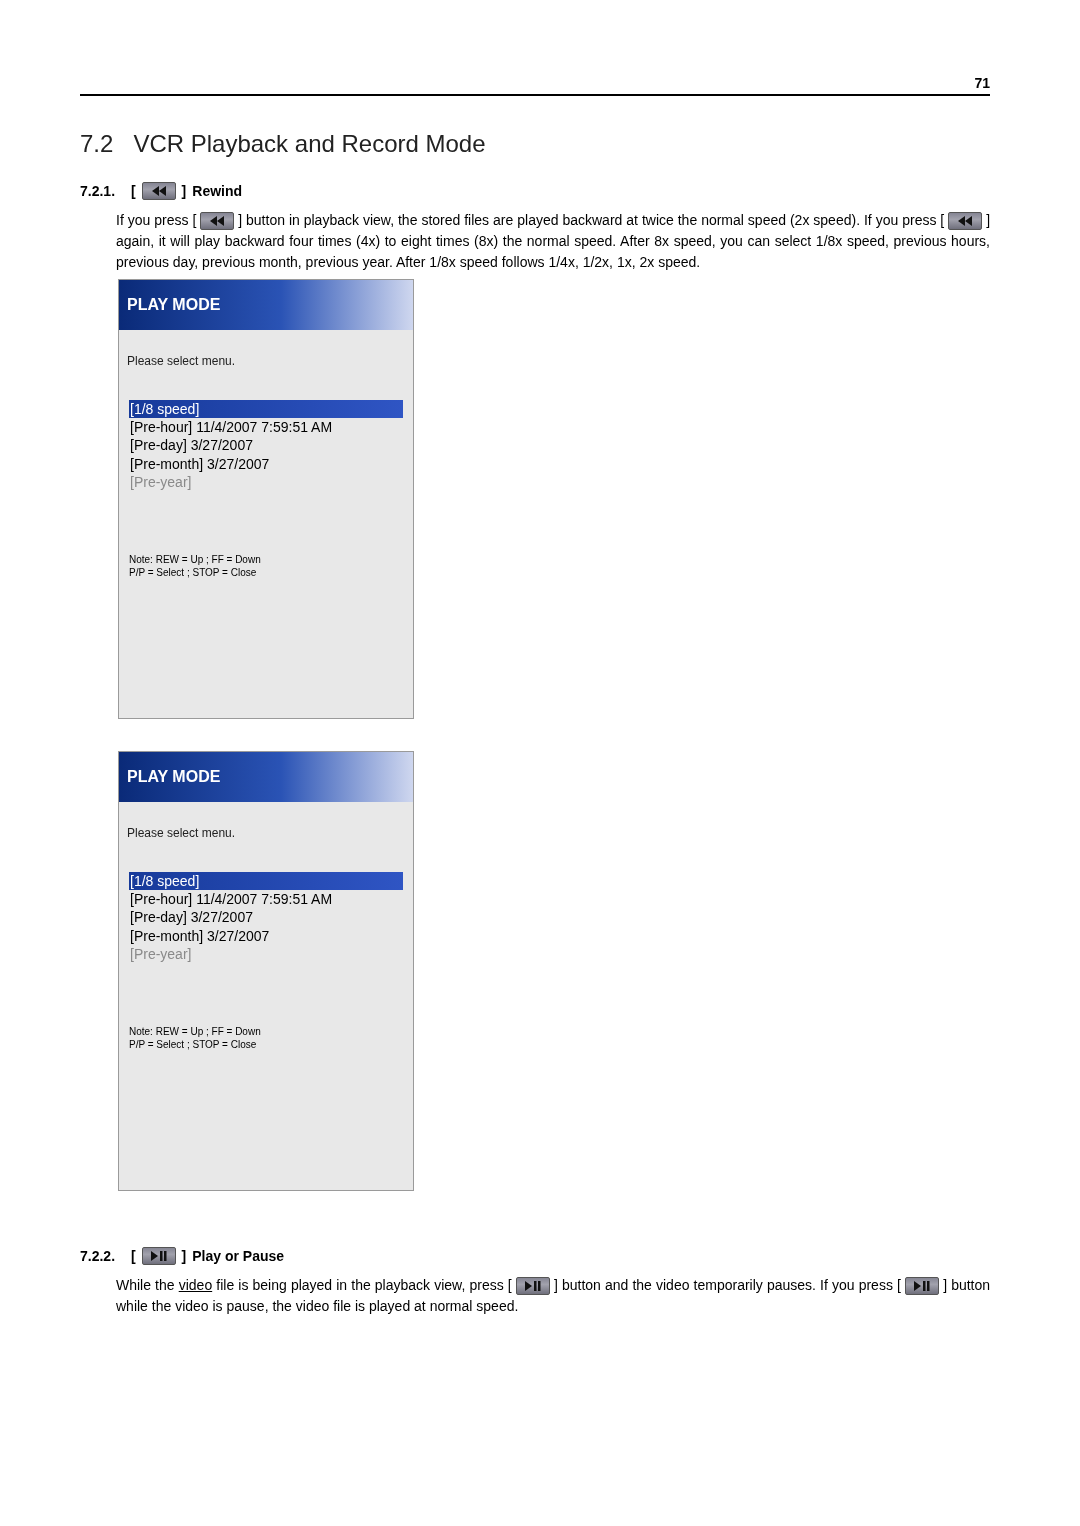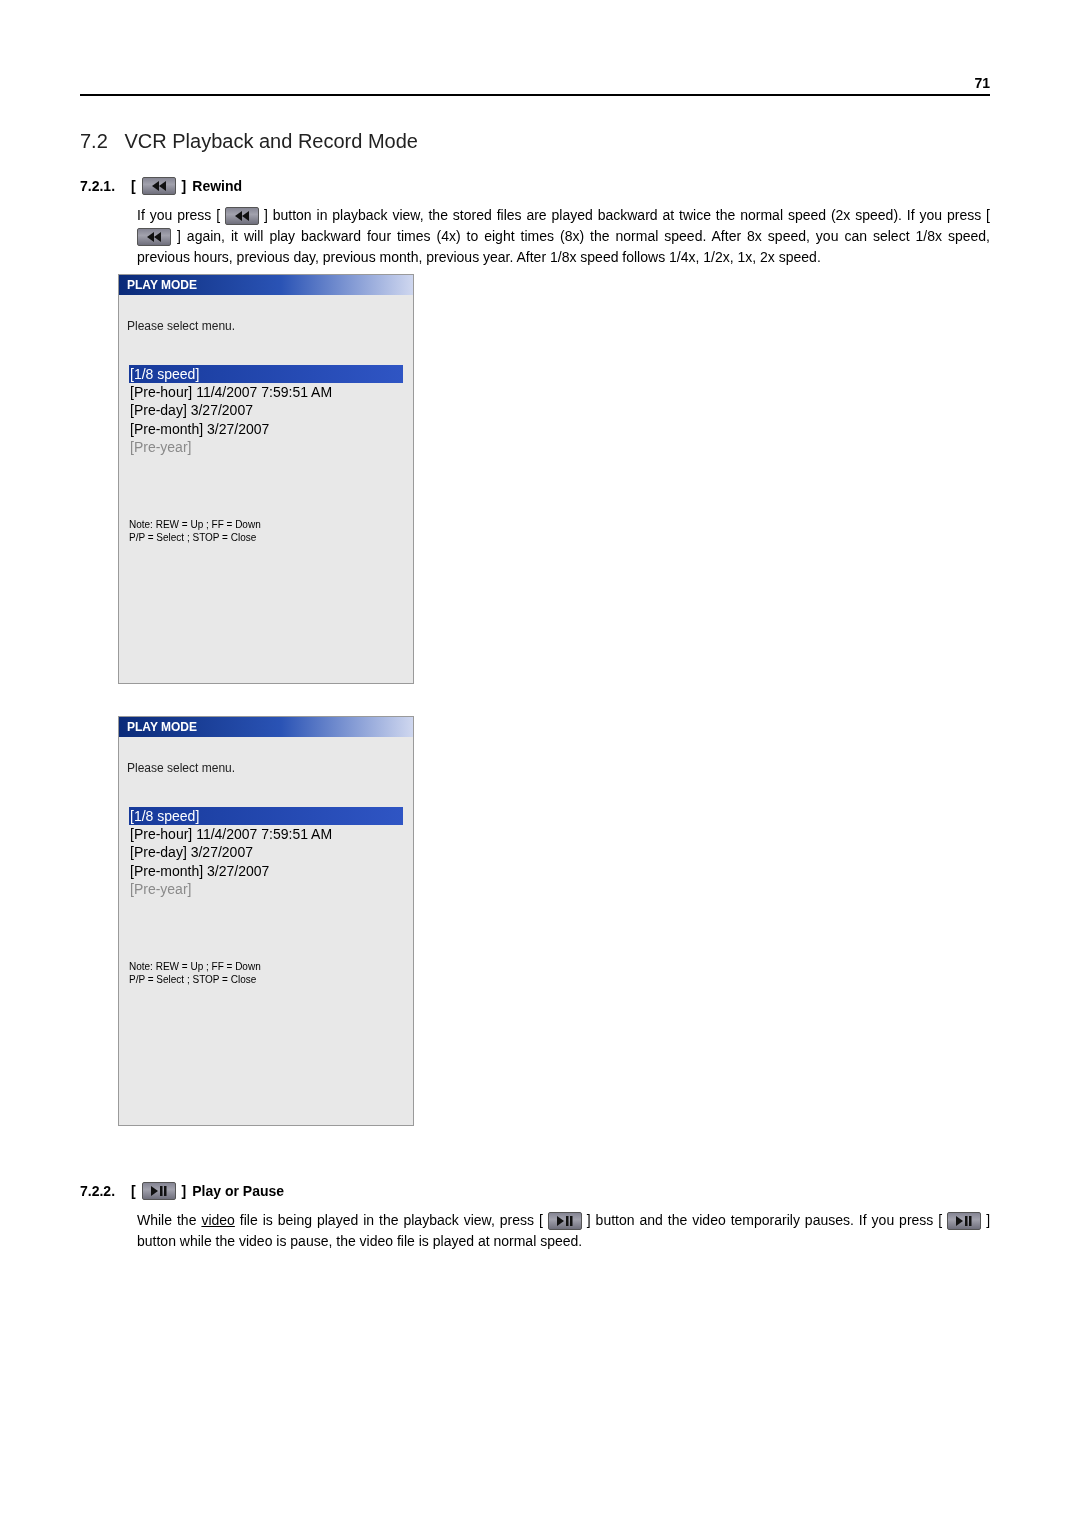--- a/index.html
+++ b/index.html
@@ -24,21 +24,21 @@
   .top-rule {
     position: absolute;
     top: 94px;
     left: 80px;
     right: 90px;
     border-top: 2px solid #000;
   }
   .section-heading {
     margin-top: 60px;
     margin-bottom: 24px;
-    font-size: 20px;
+    font-size: 24px;
     font-weight: normal;
     color: #222;
   }
   .subsection {
     margin-top: 20px;
     margin-bottom: 8px;
   }
   .subsection-row {
     display: flex;
     align-items: center;
@@ -55,21 +55,21 @@
     background: linear-gradient(#858593, #a2a2ad 40%, #6f6f7c);
     border: 1px solid #555;
     border-radius: 2px;
     color: #111;
     font-size: 11px;
     line-height: 1;
     padding: 0;
   }
   .body-text {
     margin-top: 10px;
-    margin-left: 57px;
+    margin-left: 36px;
     font-size: 14px;
     line-height: 1.5;
     text-align: justify;
   }
   .body-text .inlinewrap {
     display: inline-flex;
     align-items: center;
     vertical-align: middle;
   }
   .play-mode-panel {
@@ -79,22 +79,22 @@
     border: 1px solid #9a9a9a;
     background: #e8e8e8;
     font-family: Arial, sans-serif;
     font-size: 12px;
     color: #000;
   }
   .panel-title {
     background: linear-gradient(90deg, #0a2a78 0%, #2a53b5 55%, #cfd7ef 100%);
     color: #fff;
     font-weight: bold;
-    font-size: 12px;
-    padding: 3px 8px;
+    font-size: 16px;
+    padding: 16px 8px;
   }
   .panel-subtitle {
     text-align: left;
     padding: 24px 8px 32px 8px;
     font-size: 12px;
     color: #222;
   }
   .panel-list {
     padding: 0 10px 6px 10px;
   }

